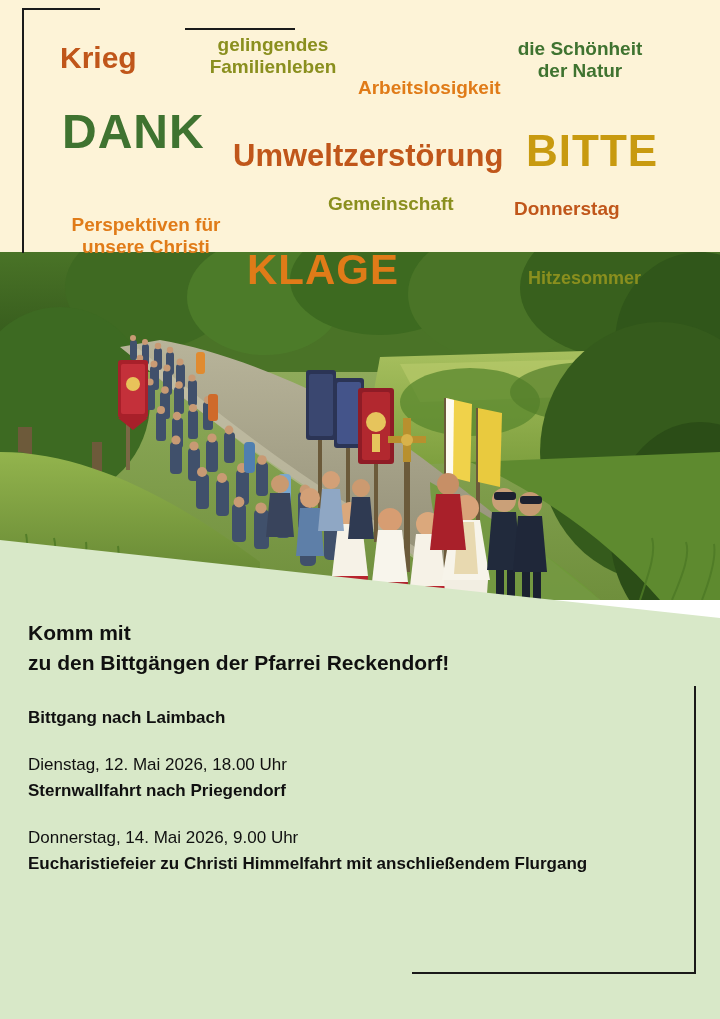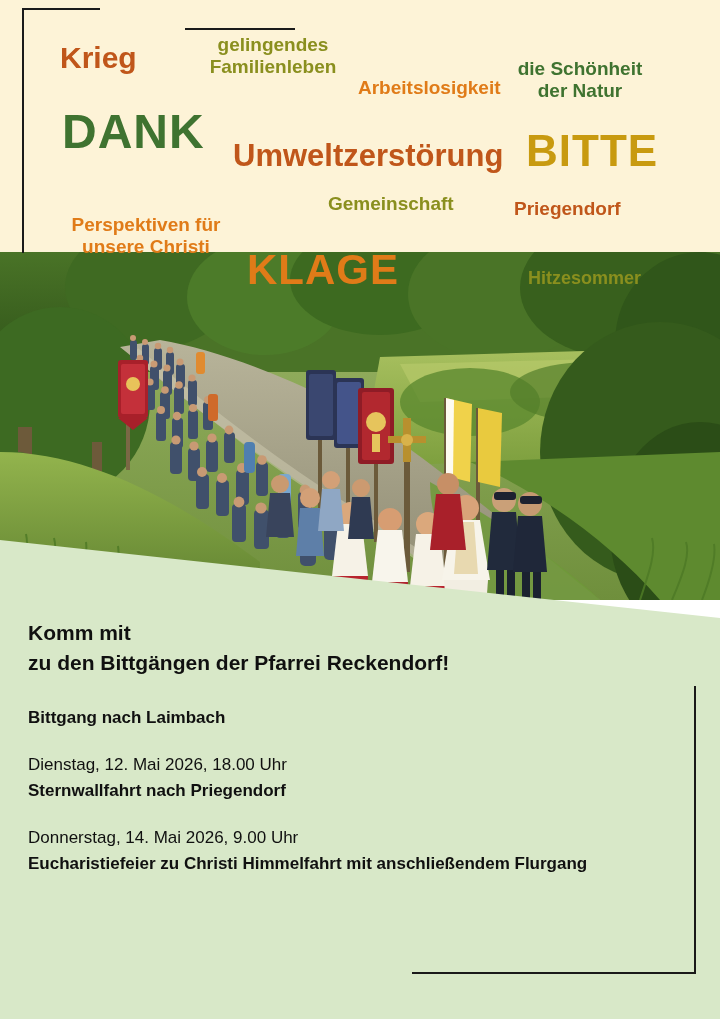--- a/index.html
+++ b/index.html
@@ -136,39 +136,39 @@
 
     <div class="w" style="left:60px; top:40px; font-size:30px; color:#c0561a;">Krieg</div>
 
     <div class="w center" style="left:198px; top:34px; width:150px; font-size:19px; color:#8a8f1e; white-space:normal;">
       <span>gelingendes</span><br>
       <span>Familienleben</span>
     </div>
 
     <div class="w" style="left:358px; top:77px; font-size:19px; color:#e07b18;">Arbeitslosigkeit</div>
 
-    <div class="w center" style="left:500px; top:38px; width:160px; font-size:19px; color:#3f7330; white-space:normal;margin-top:20px;">
+    <div class="w center" style="left:500px; top:38px; width:160px; font-size:19px; color:#3f7330; white-space:normal;">
       <span>die Schönheit</span><br>
       <span>der Natur</span>
     </div>
 
     <div class="w" style="left:62px; top:104px; font-size:48px; color:#3f7330; letter-spacing:1px;">DANK</div>
 
     <div class="w" style="left:233px; top:138px; font-size:31px; color:#c0561a;">Umweltzerstörung</div>
 
     <div class="w" style="left:518px; top:125px; font-size:44px; color:#c89a10; letter-spacing:1px;margin-left:8px;">BITTE</div>
 
     <div class="w center" style="left:60px; top:214px; width:172px; font-size:19px; color:#e07b18; white-space:normal;">
       <span>Perspektiven für</span><br>
       <span>unsere Christi</span>
     </div>
 
     <div class="w" style="left:328px; top:193px; font-size:19px; color:#8a8f1e;">Gemeinschaft</div>
 
-    <div class="w" style="left:514px; top:198px; font-size:19px; color:#c0561a;">Priegendorf</div>
+    <div class="w" style="left:514px; top:198px; font-size:19px; color:#c0561a;">Donnerstag</div>
 
     <div class="w" style="left:247px; top:245px; font-size:42px; color:#e07b18; letter-spacing:1px;">KLAGE</div>
 
     <div class="w" style="left:528px; top:268px; font-size:18px; color:#8a8f1e;">Hitzesommer</div>
   </div>
 
   <div class="photo">
     <svg width="720" height="348" viewBox="0 0 720 348" xmlns="http://www.w3.org/2000/svg">
       <defs>
         <linearGradient id="skyG" x1="0" y1="0" x2="0" y2="1">

